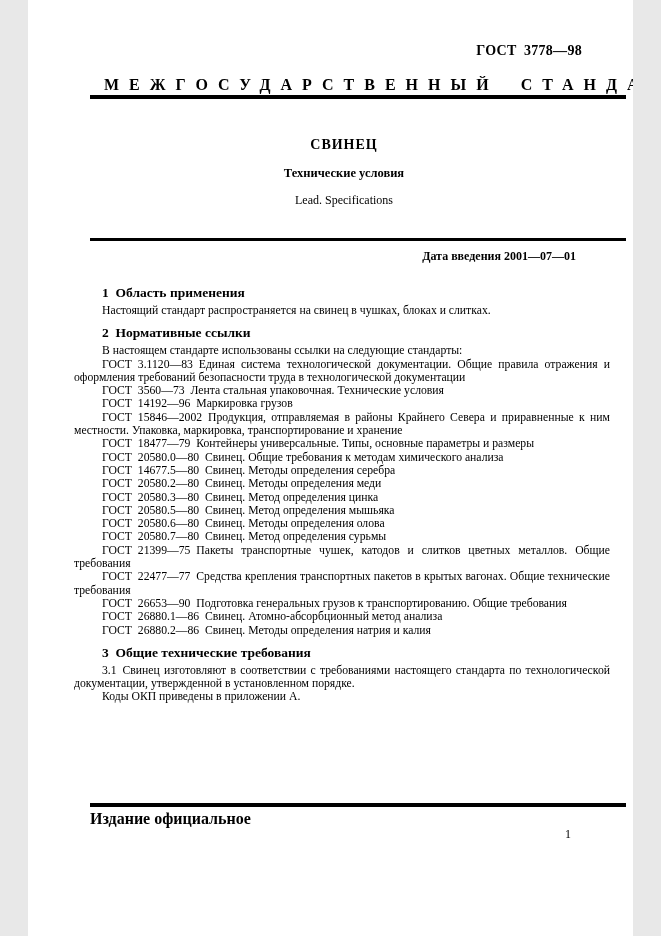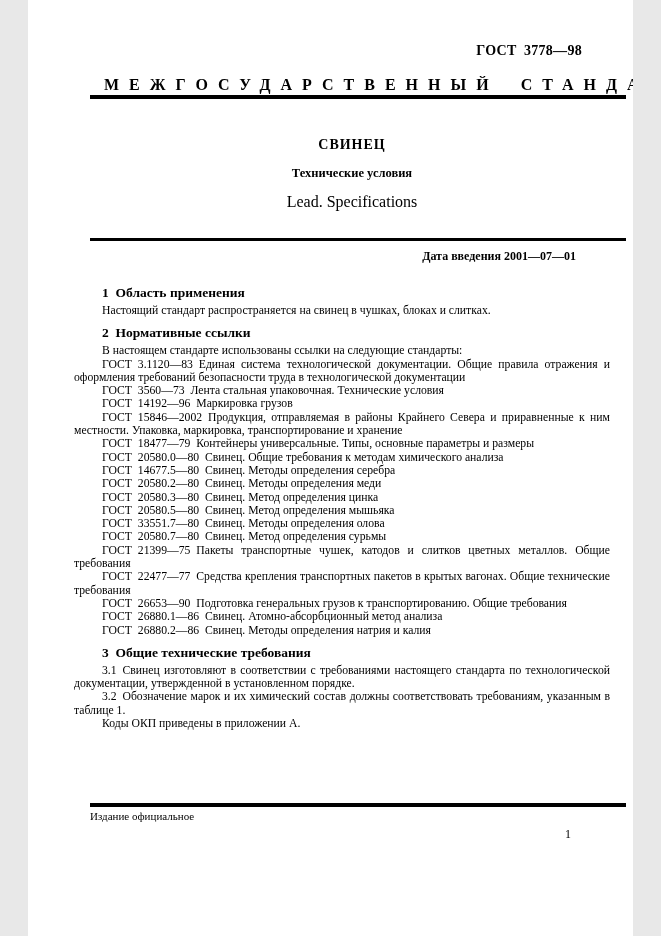--- a/index.html
+++ b/index.html
@@ -20,24 +20,24 @@
     white-space:pre;
   }
   .banner {
     position:absolute; top:76px; left:76px; width:536px;
     font-size:16px; font-weight:bold;
     letter-spacing:10px; word-spacing:8px;
     white-space:nowrap; overflow:hidden;
   }
   .banner-rule { top:95px; height:4px; }
 
-  .title-block { position:absolute; top:137px; left:56px; width:536px; text-align:center; }
+  .title-block { position:absolute; top:137px; left:48px; width:536px; text-align:center; }
   .doc-title    { font-size:14px;   font-weight:bold; letter-spacing:1px; }
   .doc-subtitle { margin-top:13px;  font-size:12.5px; font-weight:bold; }
-  .doc-subtitle-en { margin-top:12px; font-size:16px;font-family:Liberation Serif, serif; }
+  .doc-subtitle-en { margin-top:12px; font-size:12px;font-family:Liberation Serif, serif; }
 
   .mid-rule { top:238px; height:3px; }
 
   .date {
     position:absolute; top:249px; right:57px;
     font-size:12px; font-weight:bold;
   }
 
   .main {
     position:absolute; top:277px; left:46px; width:536px;
@@ -49,21 +49,21 @@
     line-height:15px;
     margin:8px 0 4px 0;
     text-indent:28px; text-align:left;
     white-space:pre-wrap;
   }
   .para, .ref { margin:0; text-indent:28px; }
 
   .footer-rule { top:803px; height:4px; }
   .edition-note {
     position:absolute; top:810px; left:62px;
-    font-size:11px; font-weight:normal;
+    font-size:16px; font-weight:bold;
   }
   .page-number {
     position:absolute; top:827px; right:62px;
     font-size:12px;
   }
 </style>
 </head>
 <body>
 
 <div class="page">
@@ -93,33 +93,32 @@
         <p class="ref">ГОСТ 3.1120—83 Единая система технологической документации. Общие правила отражения и оформления требований безопасности труда в технологической документации</p>
         <p class="ref">ГОСТ 3560—73 Лента стальная упаковочная. Технические условия</p>
         <p class="ref">ГОСТ 14192—96 Маркировка грузов</p>
         <p class="ref">ГОСТ 15846—2002 Продукция, отправляемая в районы Крайнего Севера и приравненные к ним местности. Упаковка, маркировка, транспортирование и хранение</p>
         <p class="ref">ГОСТ 18477—79 Контейнеры универсальные. Типы, основные параметры и размеры</p>
         <p class="ref">ГОСТ 20580.0—80 Свинец. Общие требования к методам химического анализа</p>
         <p class="ref">ГОСТ 14677.5—80 Свинец. Методы определения серебра</p>
         <p class="ref">ГОСТ 20580.2—80 Свинец. Методы определения меди</p>
         <p class="ref">ГОСТ 20580.3—80 Свинец. Метод определения цинка</p>
         <p class="ref">ГОСТ 20580.5—80 Свинец. Метод определения мышьяка</p>
-        <p class="ref">ГОСТ 33551.7—80 Свинец. Методы определения олова</p>
+        <p class="ref">ГОСТ 20580.6—80 Свинец. Методы определения олова</p>
         <p class="ref">ГОСТ 20580.7—80 Свинец. Метод определения сурьмы</p>
         <p class="ref">ГОСТ 21399—75 Пакеты транспортные чушек, катодов и слитков цветных металлов. Общие требования</p>
         <p class="ref">ГОСТ 22477—77 Средства крепления транспортных пакетов в крытых вагонах. Общие технические требования</p>
         <p class="ref">ГОСТ 26653—90 Подготовка генеральных грузов к транспортированию. Общие требования</p>
         <p class="ref">ГОСТ 26880.1—86 Свинец. Атомно-абсорбционный метод анализа</p>
         <p class="ref">ГОСТ 26880.2—86 Свинец. Методы определения натрия и калия</p>
       </div>
 
     <h2 class="sec">3 Общие технические требования</h2>
     <div>
         <p class="para">3.1 Свинец изготовляют в соответствии с требованиями настоящего стандарта по технологической документации, утвержденной в установленном порядке.</p>
-        <p class="para">3.2 Обозначение марок и их химический состав должны соответствовать требованиям, указанным в таблице 1.</p>
         <p class="para">Коды ОКП приведены в приложении А.</p>
       </div>
   </div>
 
   <div class="rule footer-rule"></div>
   <div class="edition-note">Издание официальное</div>
   <div class="page-number">1</div>
 
 </div>
 

